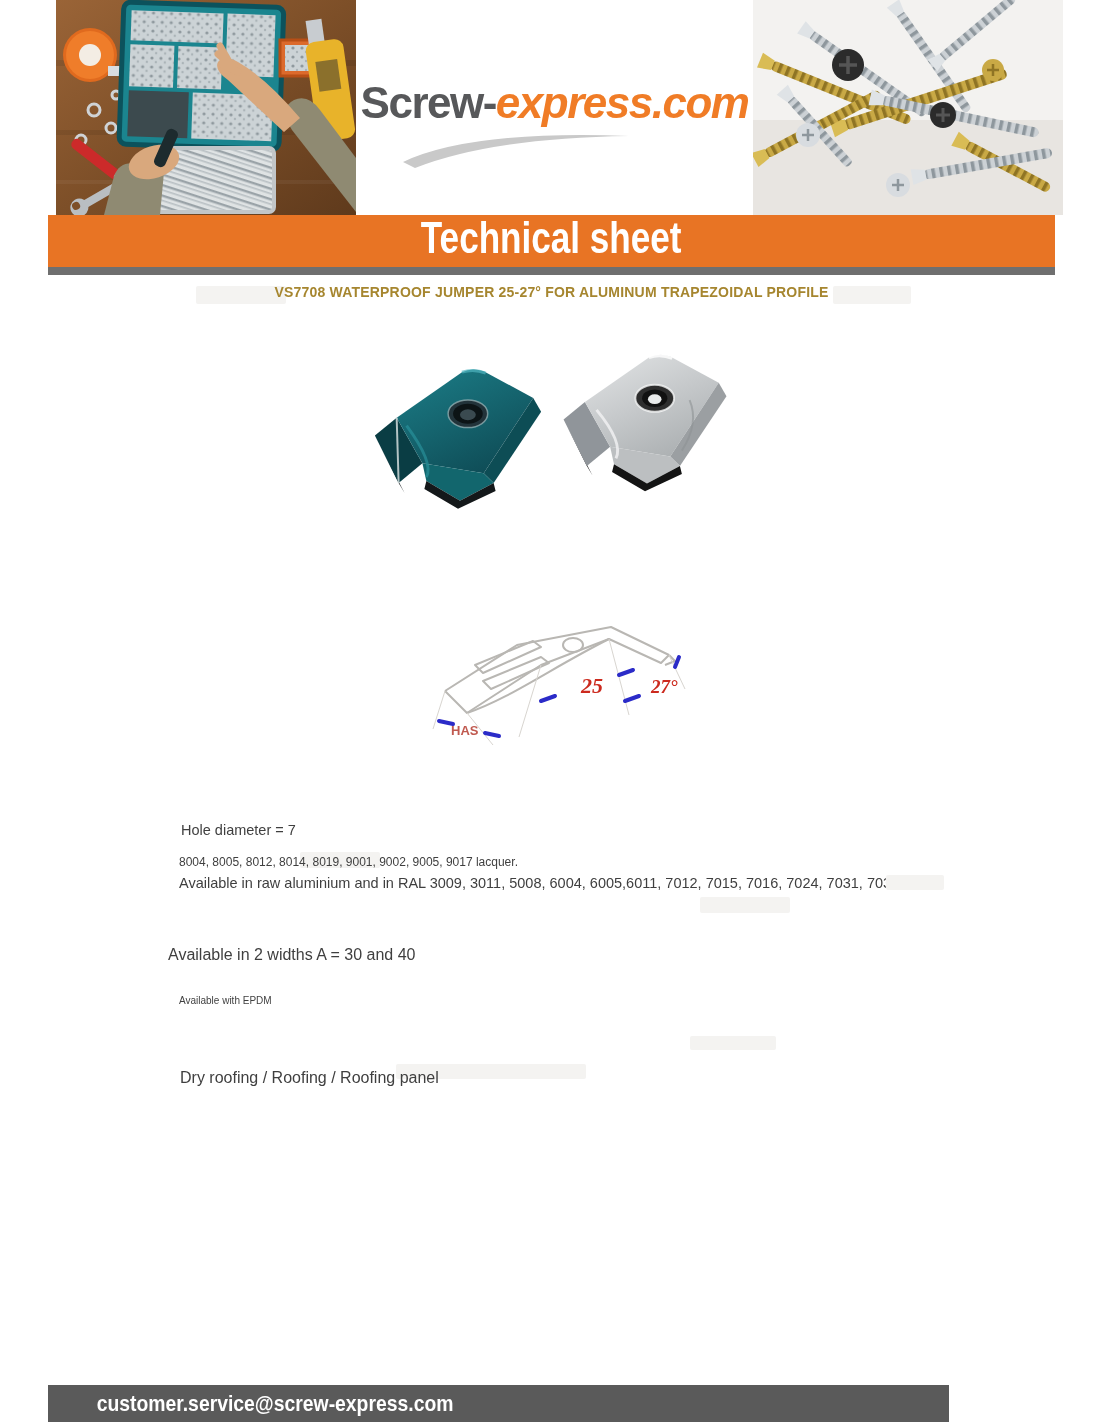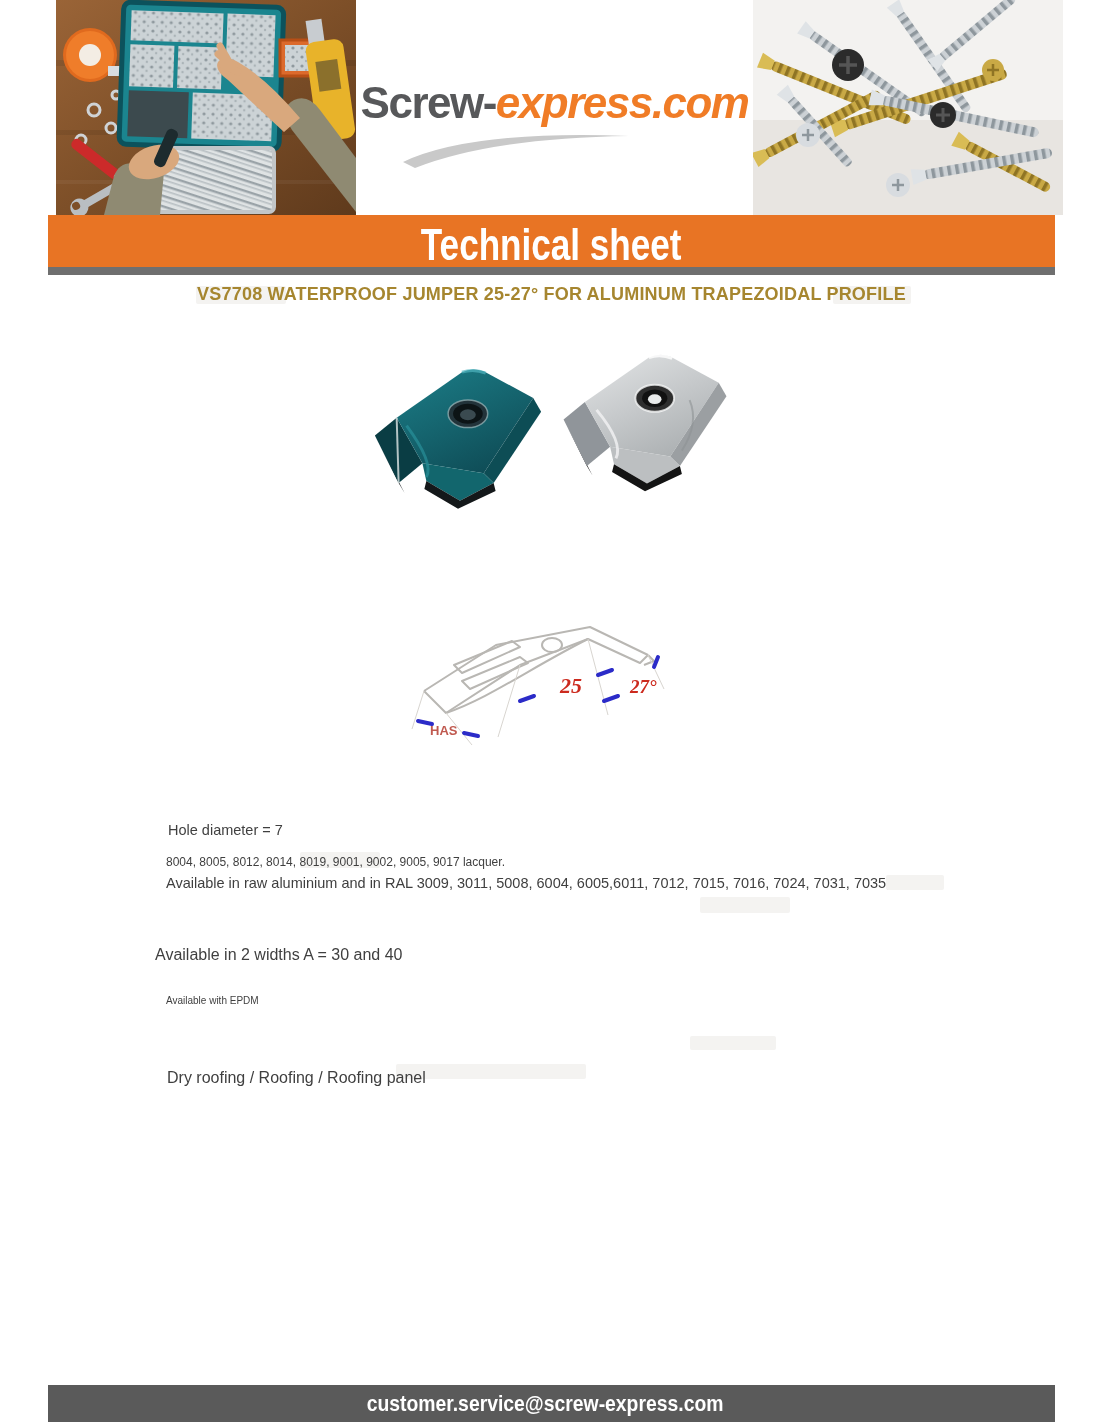--- a/index.html
+++ b/index.html
@@ -18,63 +18,63 @@
   .logo{position:absolute;left:348px;top:0;width:397px;height:215px;text-align:center;}
   .logo-text{position:absolute;left:0;right:0;top:78px;white-space:nowrap;
     font-size:44px;font-weight:bold;letter-spacing:-1.5px;}
   .logo-p1{color:var(--logo-gray,#57585a);}
   .logo-p2{color:var(--logo-orange,#f07c26);font-style:italic;}
   .swoosh{position:absolute;left:45px;top:128px;width:230px;height:42px;}
   
   .banner{
     position:absolute;left:48px;top:215px;width:1007px;height:52px;
     background:var(--accent-orange,#e87424);
-    display:flex;align-items:flex-end;justify-content:center;
+    display:flex;align-items:flex-start;justify-content:center;
   }
   .banner-title{
     color:#ffffff;font-size:45px;font-weight:bold;line-height:1;
     display:inline-block;transform:scaleX(0.78);transform-origin:center;
     letter-spacing:0px;
   }
   .banner-shadow{position:absolute;left:48px;top:267px;width:1007px;height:8px;
     background:var(--divider-gray,#6f6f6f);}
   
   .product-title{
     position:absolute;left:48px;top:284px;width:1007px;text-align:center;
-    font-size:18px;font-weight:700;letter-spacing:0.2px;
+    font-size:14px;font-weight:700;letter-spacing:0.2px;
     color:var(--title-gold,#a6862f);
   }
   .ghost{position:absolute;background:#f4f3f1;border-radius:2px;}
   
   .products{position:absolute;left:365px;top:340px;width:375px;height:195px;}
   .clamp{position:absolute;top:0;}
   .clamp svg{display:block;}
   .clamp-teal{left:0;top:12px;}
   .clamp-silver{left:188px;top:2px;}
   
-  .drawing{position:absolute;left:402px;top:603px;width:300px;height:150px;}
+  .drawing{position:absolute;left:423px;top:603px;width:300px;height:150px;}
   .drawing svg{display:block;width:100%;height:100%;}
   .dim-label{font-family:"Liberation Serif", serif;font-weight:bold;font-style:italic;
     fill:var(--drawing-label-red,#cc2a1e);}
   .has-label{font-family:"Liberation Sans", sans-serif;font-weight:bold;
     fill:#c05a50;}
   
-  .spec{position:absolute;white-space:pre-wrap;}
+  .spec{position:absolute;white-space:pre-wrap;margin-left:13px;}
   .spec-hole{left:168px;top:822px;font-size:14.5px;}
   .spec-ral1{left:166px;top:875px;font-size:14.5px;}
   .spec-ral2{left:166px;top:855px;font-size:12px;}
   .spec-widths{left:155px;top:946px;font-size:16px;}
   .spec-epdm{left:166px;top:995px;font-size:10px;}
   .spec-fixing{left:168px;top:1043px;font-size:16.5px;}
   .spec-apps{left:167px;top:1069px;font-size:16px;}
   
   .footer{
-    position:absolute;left:48px;top:1385px;width:1007px;height:37px;
+    position:absolute;left:48px;top:1385px;width:901px;height:37px;
     background:var(--footer-gray,#5a5a5a);
-    display:flex;align-items:center;justify-content:center;
+    display:flex;align-items:center;justify-content:flex-start;
     padding-right:62px;box-sizing:border-box;
   }
   .footer-email{
     color:#ffffff;font-size:22px;font-weight:bold;
     display:inline-block;transform:scaleX(0.88);transform-origin:right center;
     letter-spacing:0px;
   }
 </style>
 </head>
 <body>

